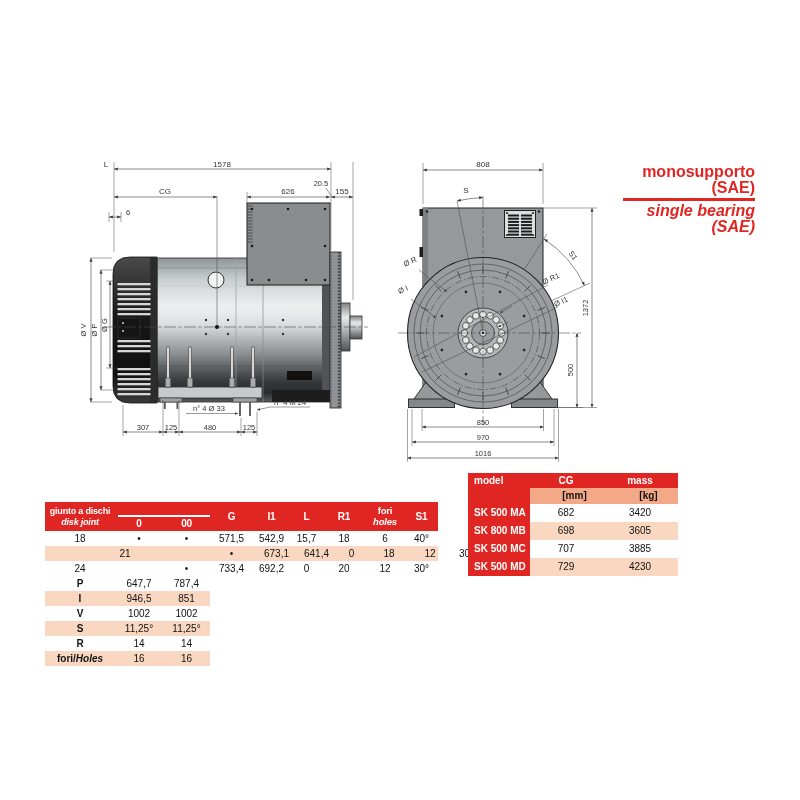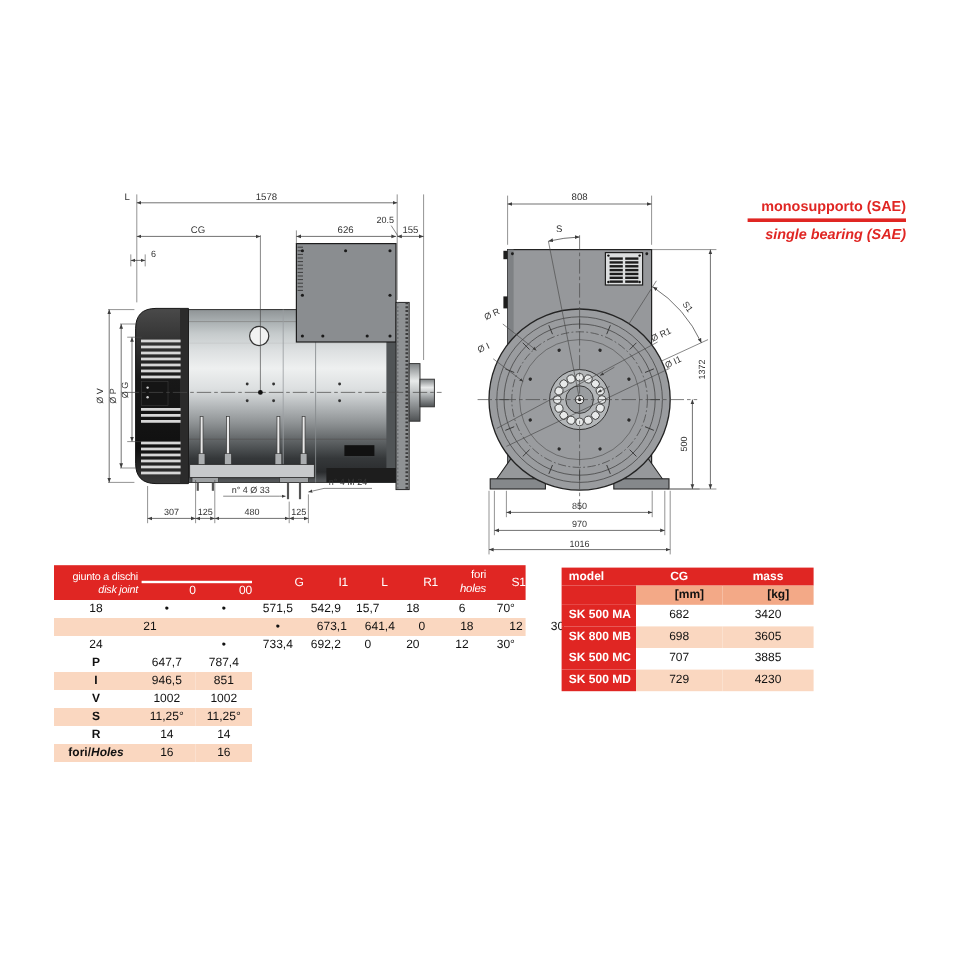--- a/index.html
+++ b/index.html
@@ -8,29 +8,29 @@
   svg text{font-family:"Liberation Sans",sans-serif;fill:#333;}
   .dim{font-size:8px;}
   .dim-sm{font-size:7.5px;}
   .dl{stroke:#4a4a4a;stroke-width:.65;fill:none;}
   .xl{stroke:#4a4a4a;stroke-width:.5;fill:none;}
   .cl{stroke:#4a4a4a;stroke-width:.6;fill:none;stroke-dasharray:12 2.5 3 2.5;}
   .thin{stroke:#4a4a4a;stroke-width:.55;fill:none;}
 
   
   .brand{position:absolute;left:623px;top:164px;width:132px;text-align:right;
-         color:var(--red);font-weight:bold;font-size:12px;line-height:16px;}
+         color:var(--red);font-weight:bold;font-size:16px;line-height:16px;}
   .brand-rule{height:2.5px;background:var(--red);margin:2px 0;}
   .brand-en{font-style:italic;}
 
   
   .disk-table{position:absolute;left:45px;top:471px;width:393px;font-size:10px;color:#111;}
   .dt-header{position:relative;display:grid;grid-template-columns:70px 48px 47px 43px 37px 33px 42px 40px 33px;
-             grid-template-rows:14px 15px;background:var(--red);color:#fff;font-weight:normal;
-             align-items:center;text-align:right;letter-spacing:-0.2px;}
+             grid-template-rows:14px 15px;background:var(--red);color:#fff;font-weight:bold;
+             align-items:center;text-align:center;letter-spacing:-0.2px;margin-top:31px;}
   .h-title{grid-column:1;grid-row:1/3;font-size:9px;line-height:1.2;}
   .h-title .it{font-style:italic;display:block;}
   .h-0{grid-column:2;grid-row:2;}
   .h-00{grid-column:3;grid-row:2;}
   .h-line{position:absolute;left:73px;top:13px;width:92px;height:1.5px;background:#fff;}
   .h-g{grid-column:4;grid-row:1/3;} .h-i1{grid-column:5;grid-row:1/3;}
   .h-l{grid-column:6;grid-row:1/3;} .h-r1{grid-column:7;grid-row:1/3;}
   .h-fori{grid-column:8;grid-row:1/3;font-size:9.5px;line-height:1.15;}
   .h-fori .it{font-style:italic;display:block;}
   .h-s1{grid-column:9;grid-row:1/3;}
@@ -439,21 +439,21 @@
   <div id="disk-rows">
         <div class="dt-row">
           <div class="c1"><span>18</span></div>
           <div class="c2">•</div>
           <div class="c3">•</div>
           <div class="c4">571,5</div>
           <div class="c5">542,9</div>
           <div class="c6">15,7</div>
           <div class="c7">18</div>
           <div class="c8">6</div>
-          <div class="c9">70°</div>
+          <div class="c9">40°</div>
         </div>
         <div class="dt-row shade">
           <div class="c1"><span>21</span></div>
           <div class="c2"></div>
           <div class="c3">•</div>
           <div class="c4">673,1</div>
           <div class="c5">641,4</div>
           <div class="c6">0</div>
           <div class="c7">18</div>
           <div class="c8">12</div>

